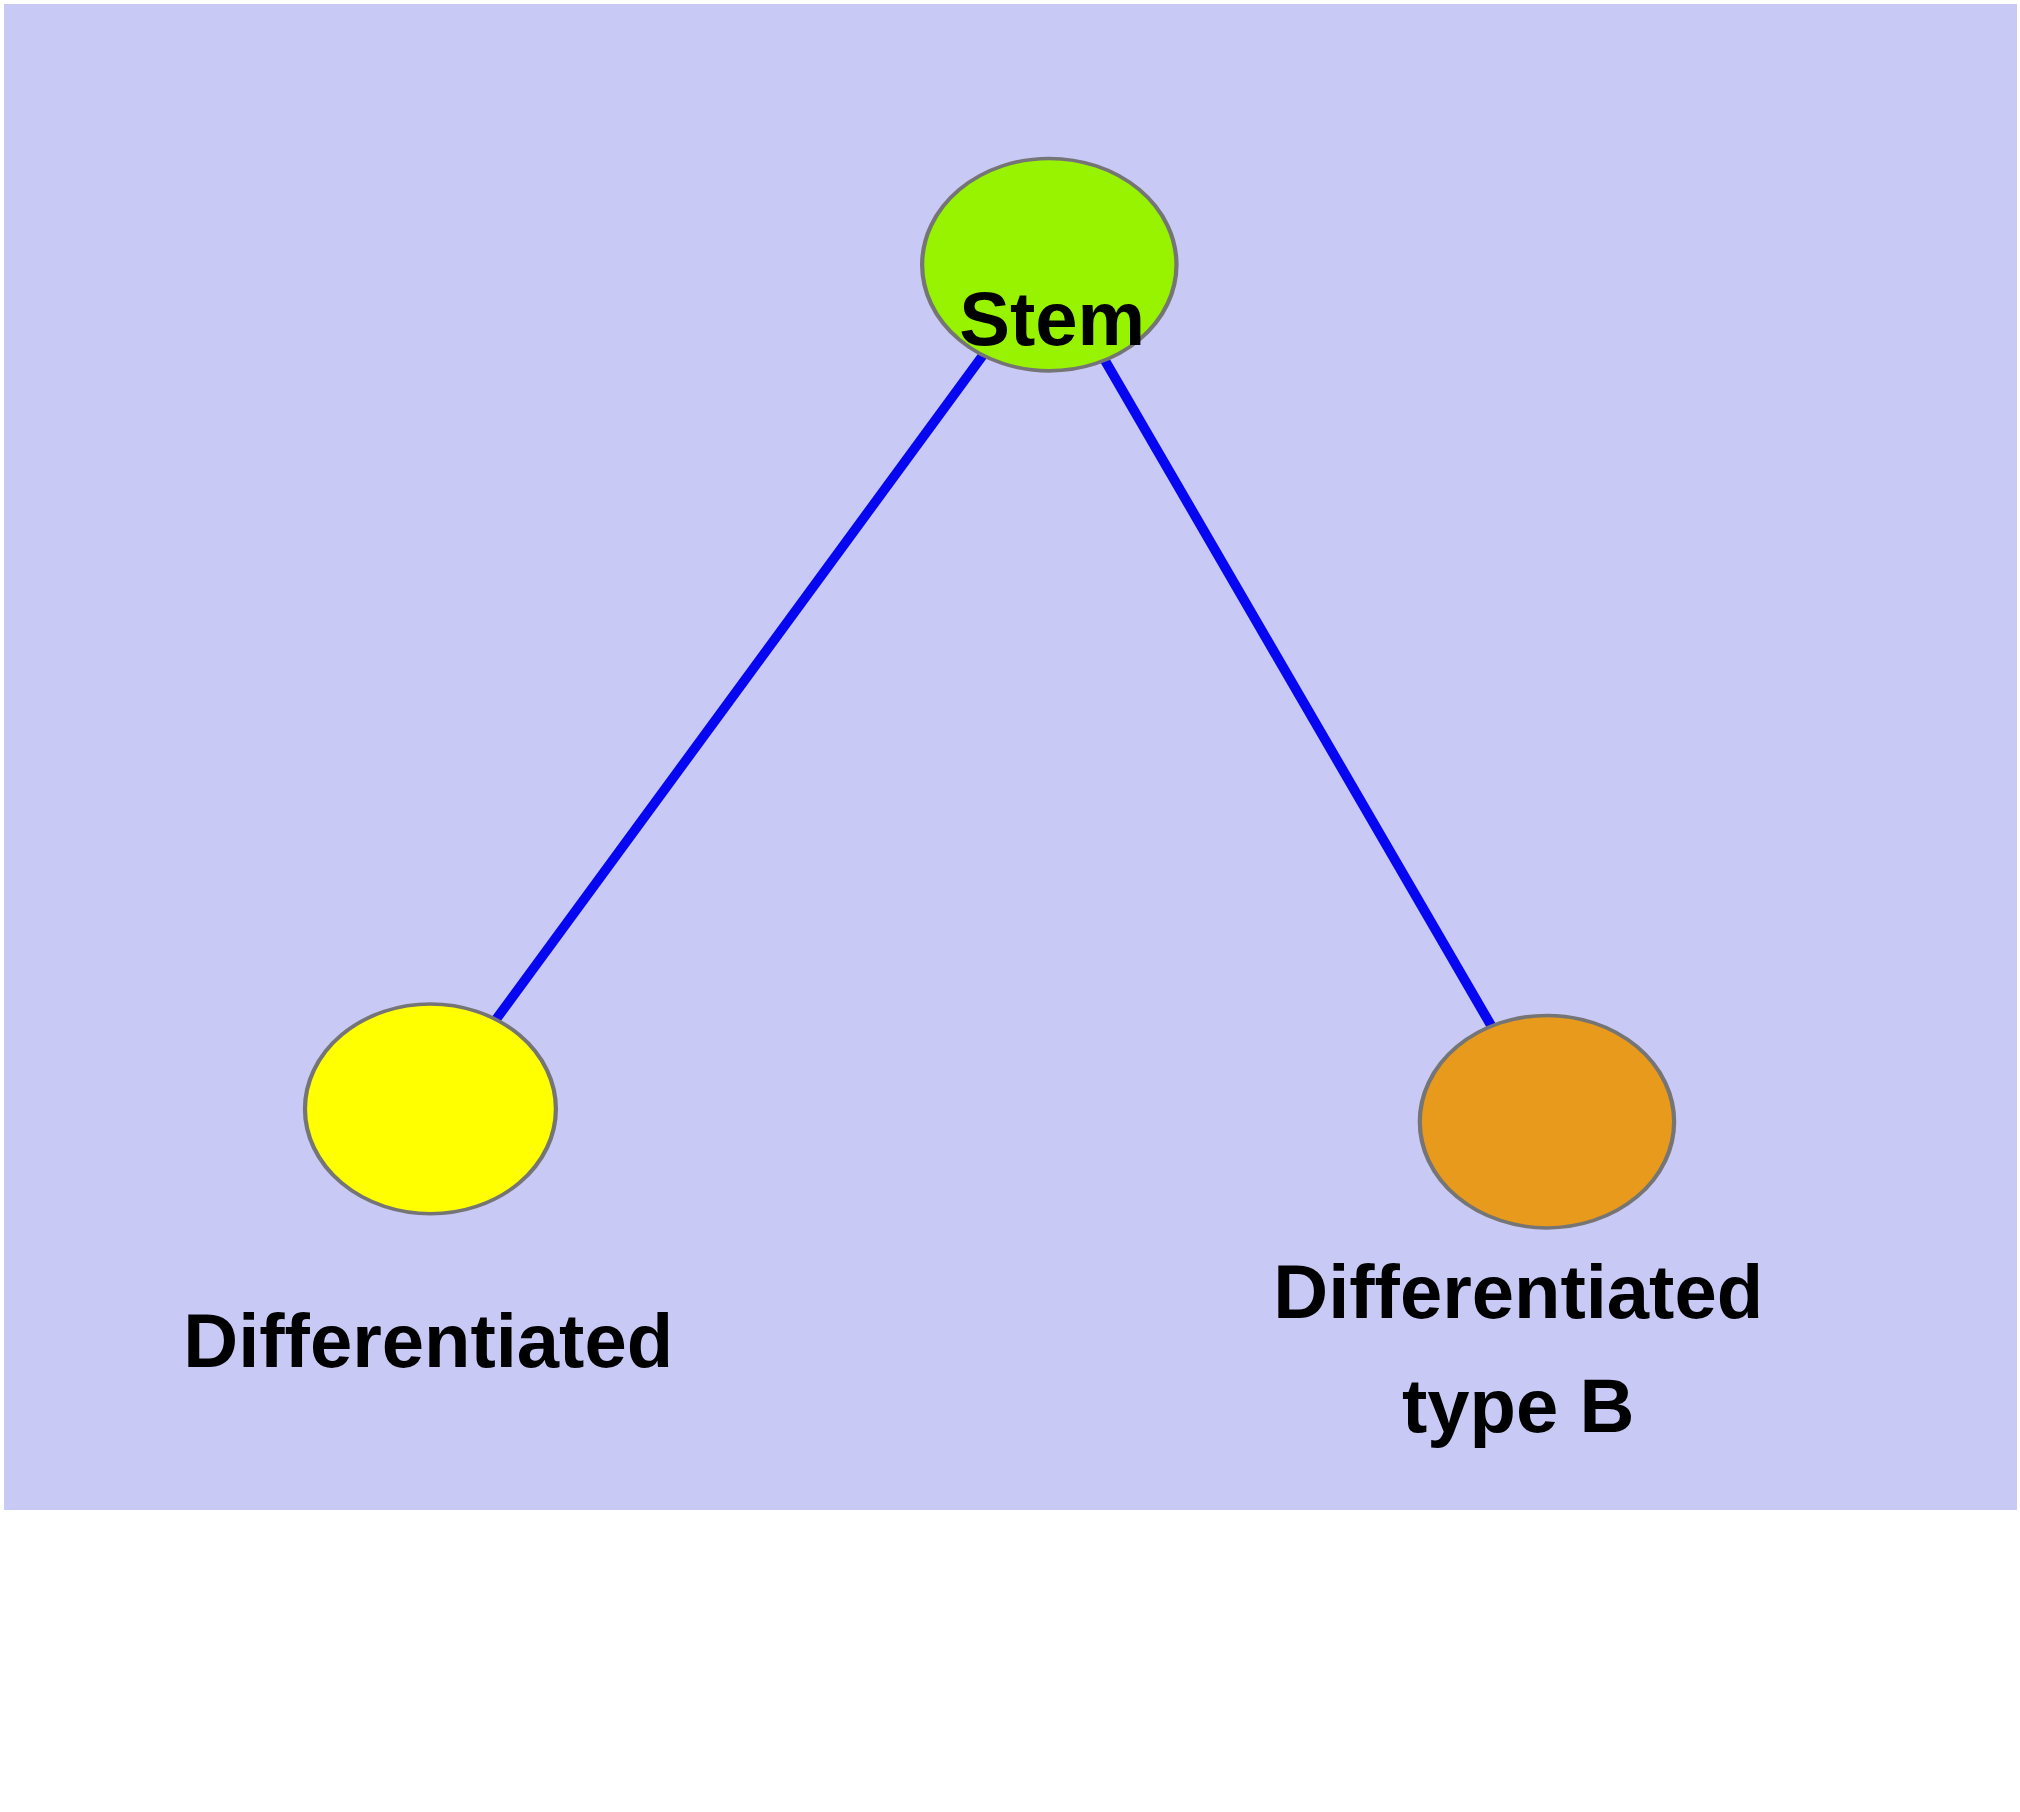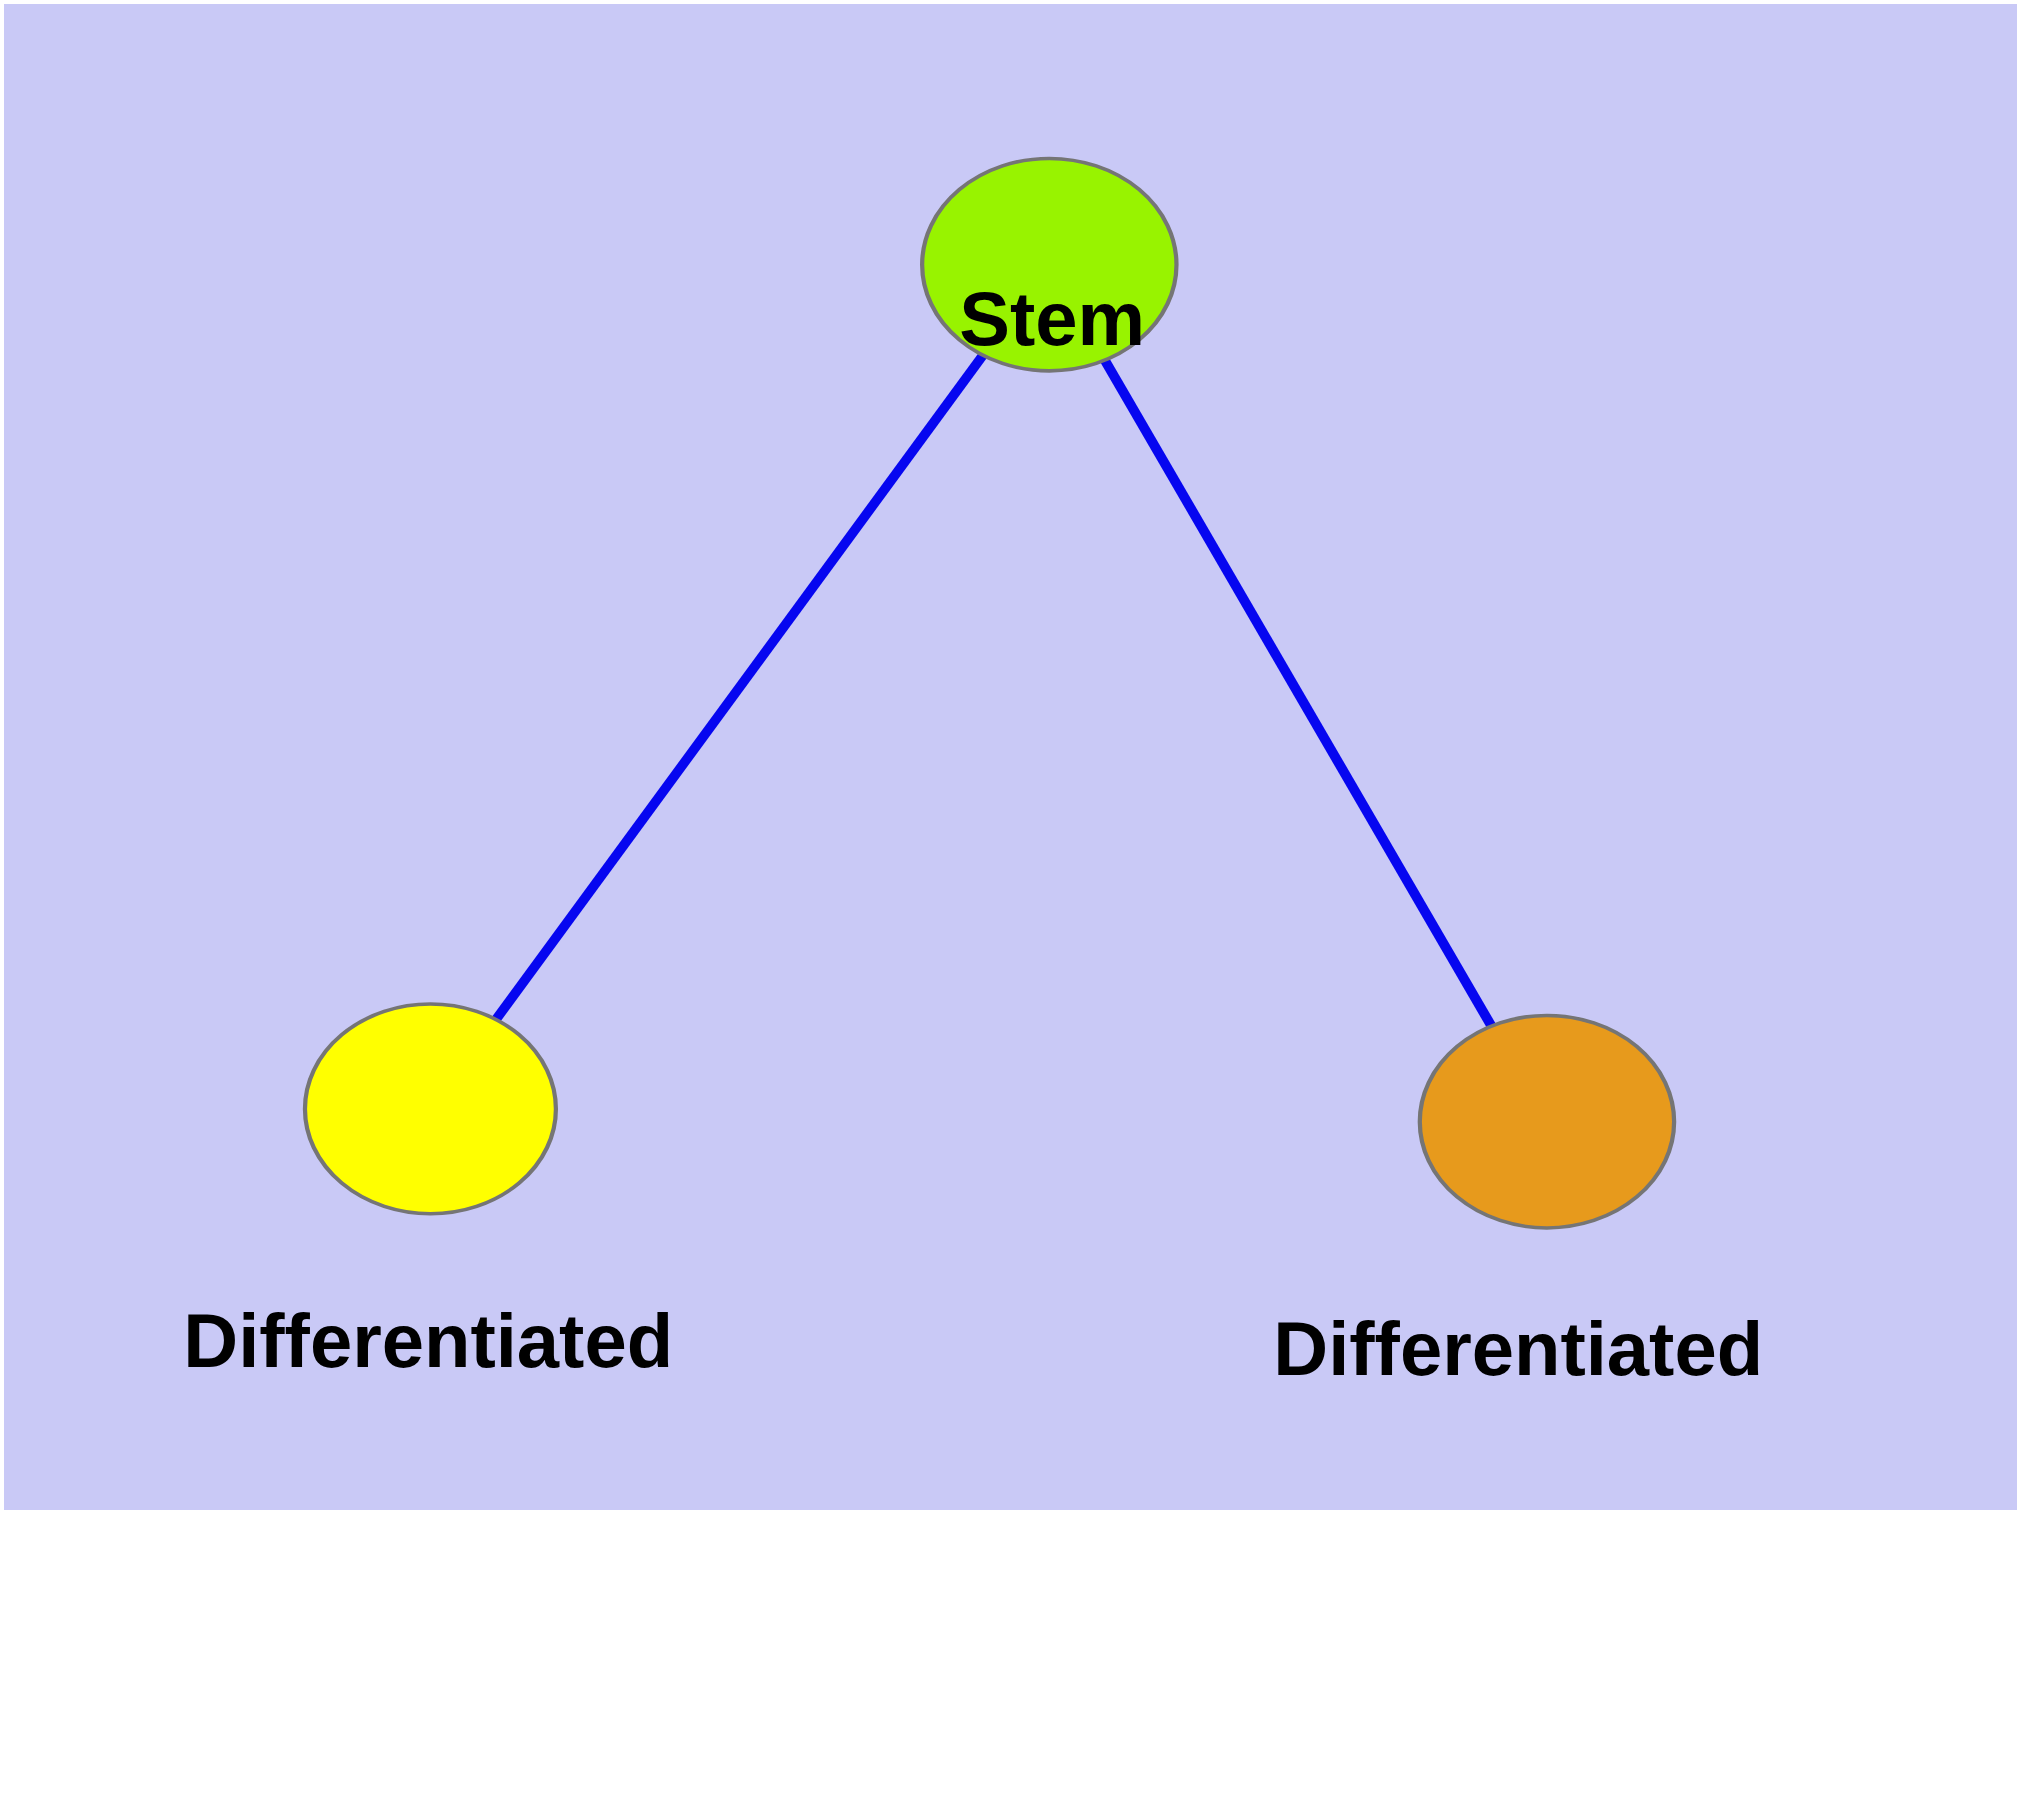--- a/index.html
+++ b/index.html
@@ -75,17 +75,18 @@
     <div class="node-label" style="left: 1048px; top: 315px; color: rgb(0, 0, 0);">
       <span class="label-line">Stem</span>
     </div>
 
     <div class="node-label" style="left: 424px; top: 1337px; color: rgb(0, 0, 0);">
       <span class="label-line">Differentiated</span>
     </div>
 
     <div class="node-label" style="left: 1514px; top: 1345px; color: rgb(0, 0, 0);">
       <span class="label-line">Differentiated</span>
+      <span class="label-line">type B</span>
     </div>
 
   </div>
 </div>
 
 
 </body></html>

